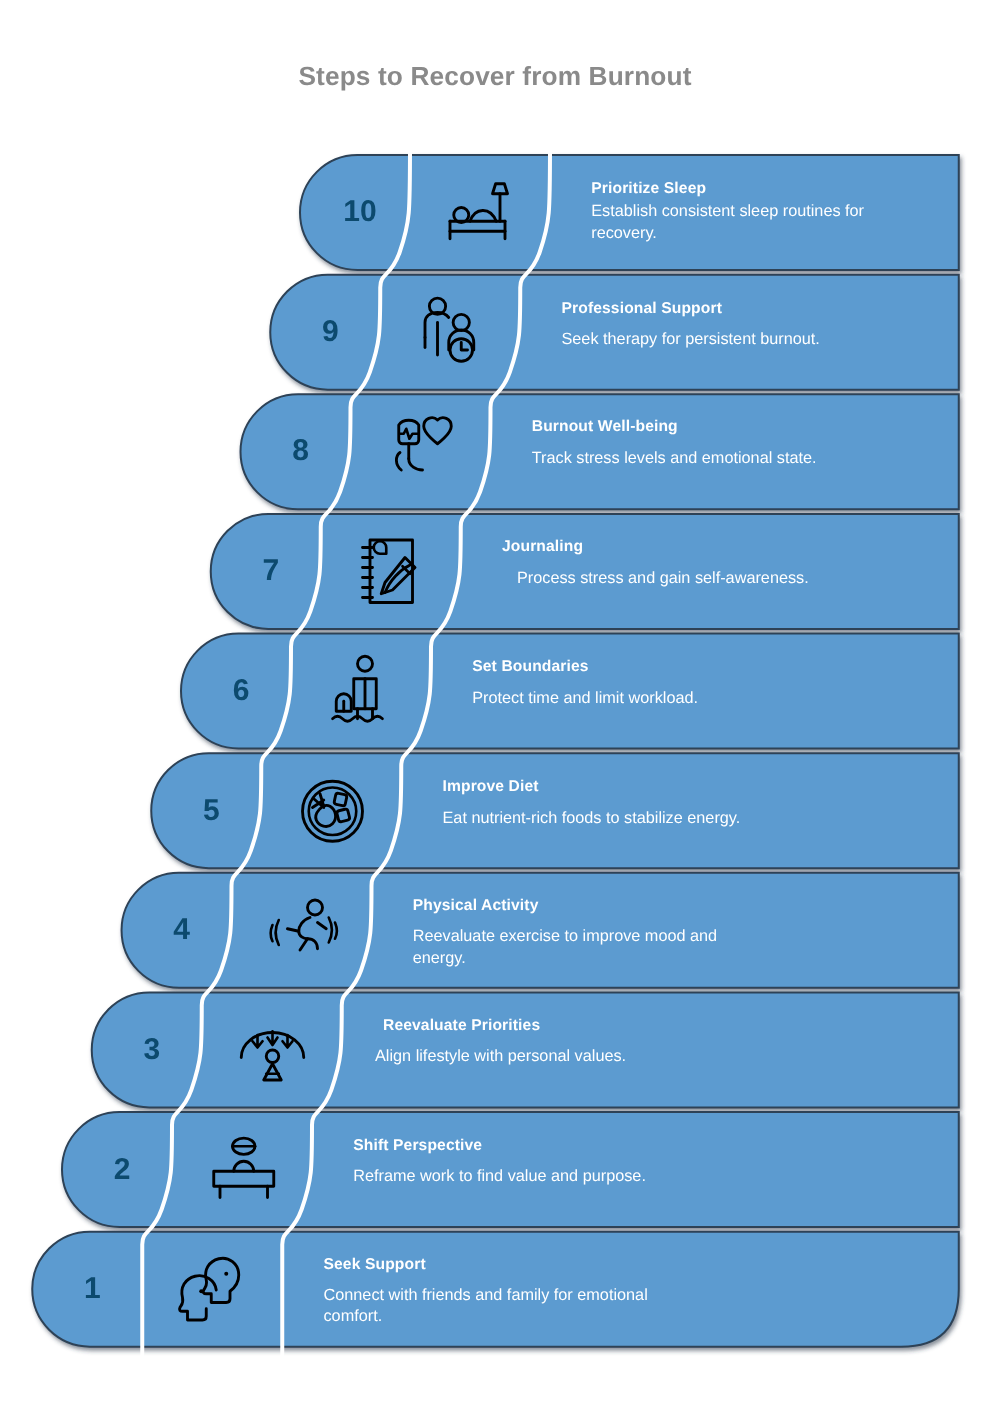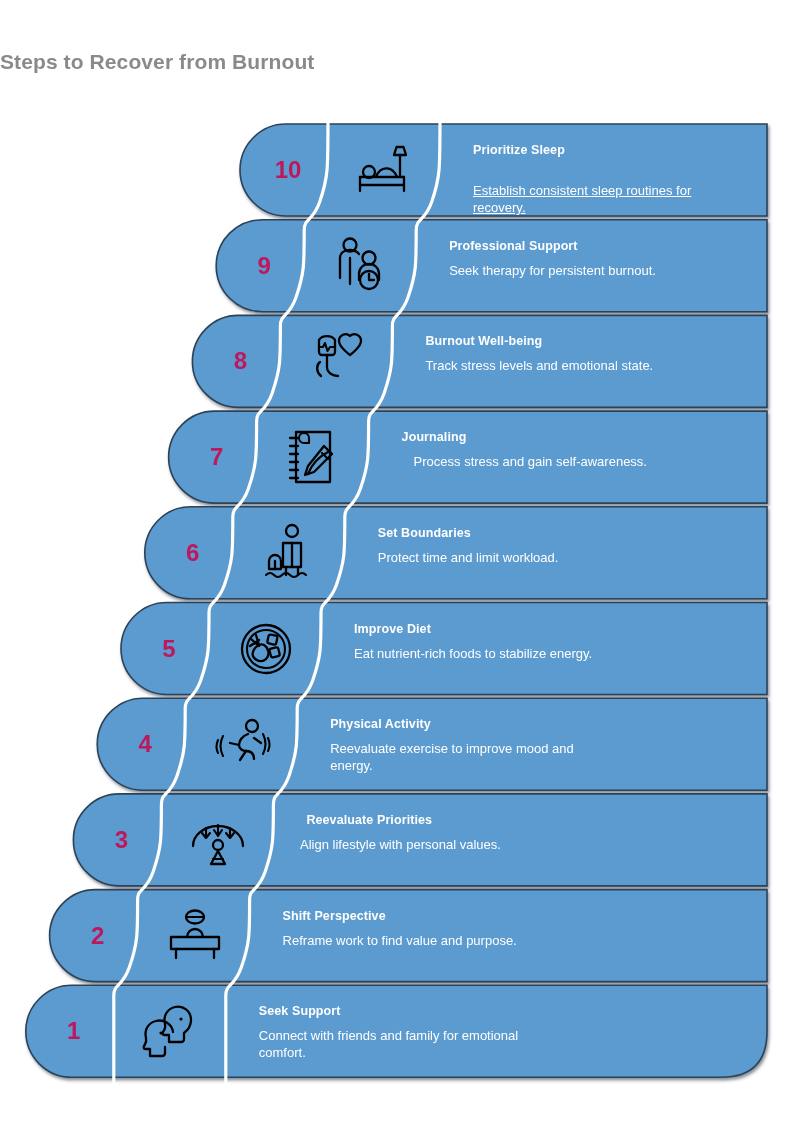--- a/index.html
+++ b/index.html
@@ -11,21 +11,21 @@
   }
   #page {
     position: relative;
     width: 792px; height: 1134px;
     background: #ffffff;
   }
   #chart-title {
     position: absolute;
     left: 0; top: 50px;
     width: 792px;
-    text-align: left;
+    text-align: center;
     font-size: 21px;
     font-weight: bold;
     color: #8a8a8a;
     letter-spacing: .1px;
   }
   #staircase {
     position: absolute;
     left: 0; top: 0;
     width: 792px; height: 1134px;
   }
@@ -41,21 +41,21 @@
     white-space: nowrap;
   }
   .row-desc {
     font-size: 13px;
     font-weight: normal;
     line-height: 17px;
     max-width: 270px;
   }
   .row-num {
     position: absolute;
-    color: #be185d;
+    color: #0c4a6e;
     font-size: 24px;
     font-weight: bold;
     text-align: left;
     transform: translate(-50%, -50%);
   }
   .row-icon {
     position: absolute;
     transform: translate(-50%, -50%);
   }
   .row-icon svg { display: block; }
@@ -98,21 +98,21 @@
       <path stroke="#000" stroke-width="2.3" fill="none" stroke-linecap="round" stroke-linejoin="round" d="M6 44 h44"></path>
       <path stroke="#000" stroke-width="2.3" fill="none" stroke-linecap="round" stroke-linejoin="round" d="M6 36 v14 M50 36 v14"></path>
       <path stroke="#000" stroke-width="2.3" fill="none" stroke-linecap="round" stroke-linejoin="round" d="M6 36 h44"></path>
       <circle cx="15" cy="31" r="6" stroke="#000" stroke-width="2.3" fill="none" stroke-linecap="round" stroke-linejoin="round"></circle>
       <path stroke="#000" stroke-width="2.3" fill="none" stroke-linecap="round" stroke-linejoin="round" d="M22 36 c4 -11 16 -12 21 0"></path>
       <path stroke="#000" stroke-width="2.3" fill="none" stroke-linecap="round" stroke-linejoin="round" d="M46 36 v-22"></path>
       <path stroke="#000" stroke-width="2.3" fill="none" stroke-linecap="round" stroke-linejoin="round" d="M40 14 h12 l-2.5 -8 h-7 z"></path>
     </svg>
       </div>
       <div class="row-text row-title" style="left: 455px; top: 143px;">Prioritize Sleep</div>
-      <div class="row-text row-desc" style="left: 455px; top: 182px; width: 288px; text-decoration: underline;">Establish consistent sleep routines for recovery.</div>
+      <div class="row-text row-desc" style="left: 455px; top: 160px; width: 288px;">Establish consistent sleep routines for recovery.</div>
       <div class="row-num" style="left: 264.2px; top: 265.7px;">9</div>
       <div class="row-icon" style="left: 361.2px; top: 265.7px;">
     <svg width="58" height="60" viewBox="0 0 58 60">
       <circle cx="18" cy="9" r="6.5" stroke="#000" stroke-width="2.3" fill="none" stroke-linecap="round" stroke-linejoin="round"></circle>
       <path stroke="#000" stroke-width="2.3" fill="none" stroke-linecap="round" stroke-linejoin="round" d="M8 34 v-12 c0 -5 4 -8 10 -8 c4 0 7 1.5 9 4"></path>
       <path stroke="#000" stroke-width="2.3" fill="none" stroke-linecap="round" stroke-linejoin="round" d="M8 34 v8"></path>
       <path stroke="#000" stroke-width="2.3" fill="none" stroke-linecap="round" stroke-linejoin="round" d="M18 22 v26"></path>
       <circle cx="37" cy="22" r="6.5" stroke="#000" stroke-width="2.3" fill="none" stroke-linecap="round" stroke-linejoin="round"></circle>
       <path stroke="#000" stroke-width="2.3" fill="none" stroke-linecap="round" stroke-linejoin="round" d="M27 44 v-6 c0 -6 4.5 -10 10 -10 c5.5 0 10 4 10 10 v6"></path>
       <circle cx="37" cy="44" r="9" stroke="#000" stroke-width="2.3" fill="none" stroke-linecap="round" stroke-linejoin="round"></circle>

